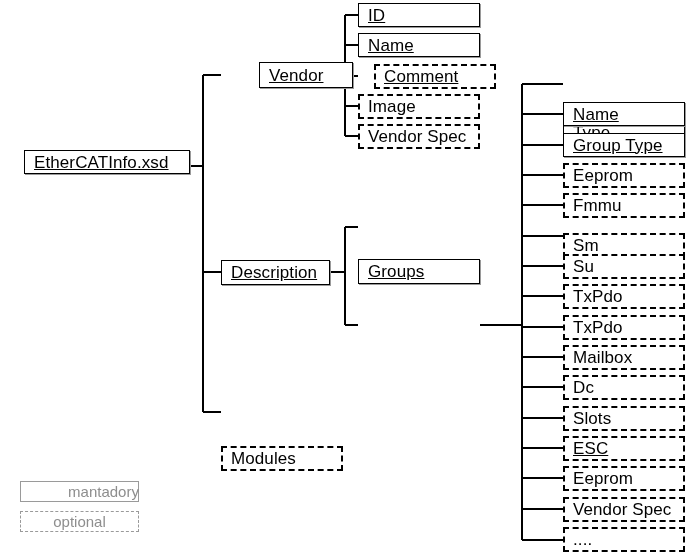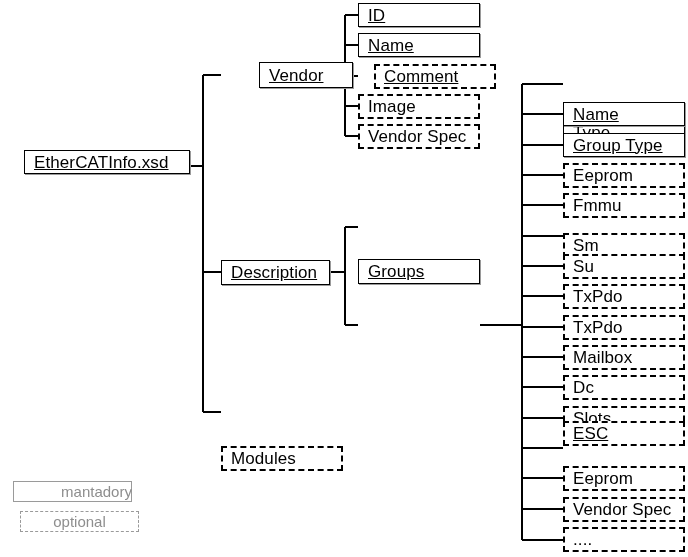--- a/index.html
+++ b/index.html
@@ -190,33 +190,33 @@
   </div>
   <div class="node optional" style="left:563px; top:345px; width:122px; height:25px;">
     <span>Mailbox</span>
   </div>
   <div class="node optional" style="left:563px; top:406px; width:122px; height:25px;">
     <span>Slots</span>
   </div>
   <div class="node optional" style="left:563px; top:375px; width:122px; height:25px;">
     <span>Dc</span>
   </div>
-  <div class="node optional" style="left:563px; top:421px; width:122px; height:25px;text-decoration:underline;">
+  <div class="node optional" style="left:563px; top:436px; width:122px; height:25px;text-decoration:underline;">
     <span>ESC</span>
   </div>
   <div class="node optional" style="left:563px; top:466px; width:122px; height:25px;">
     <span>Eeprom</span>
   </div>
   <div class="node optional" style="left:563px; top:497px; width:122px; height:25px;">
     <span>Vendor Spec</span>
   </div>
   <div class="node optional" style="left:563px; top:527px; width:122px; height:25px;">
     <span>....</span>
   </div>
 
-  <div class="legend-box mandatory" style="left:13px; top:481px; width:119px; height:21px;padding-left:48px;">
+  <div class="legend-box mandatory" style="left:20px; top:481px; width:119px; height:21px;padding-left:48px;">
     <span>mantadory</span>
   </div>
   <div class="legend-box optional" style="left:20px; top:511px; width:119px; height:21px;">
     <span>optional</span>
   </div>
 
 </div>
 
 </body></html>

